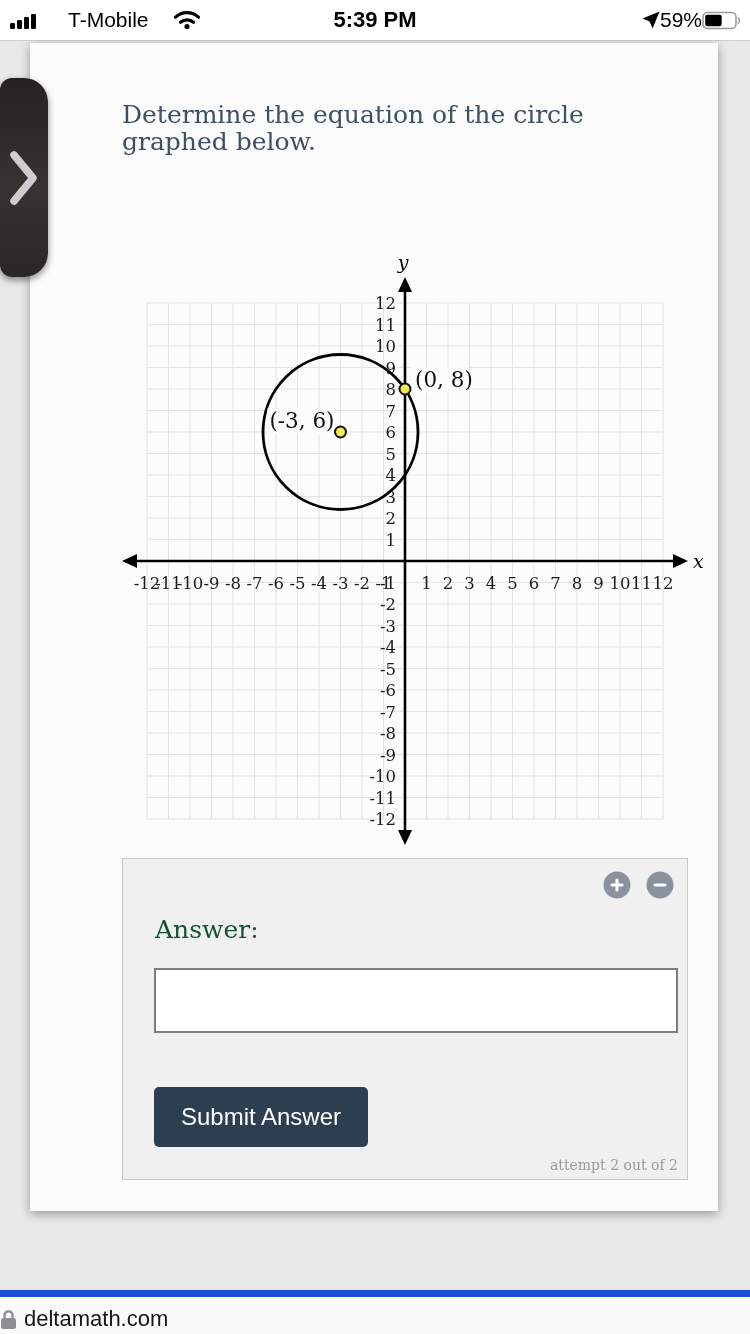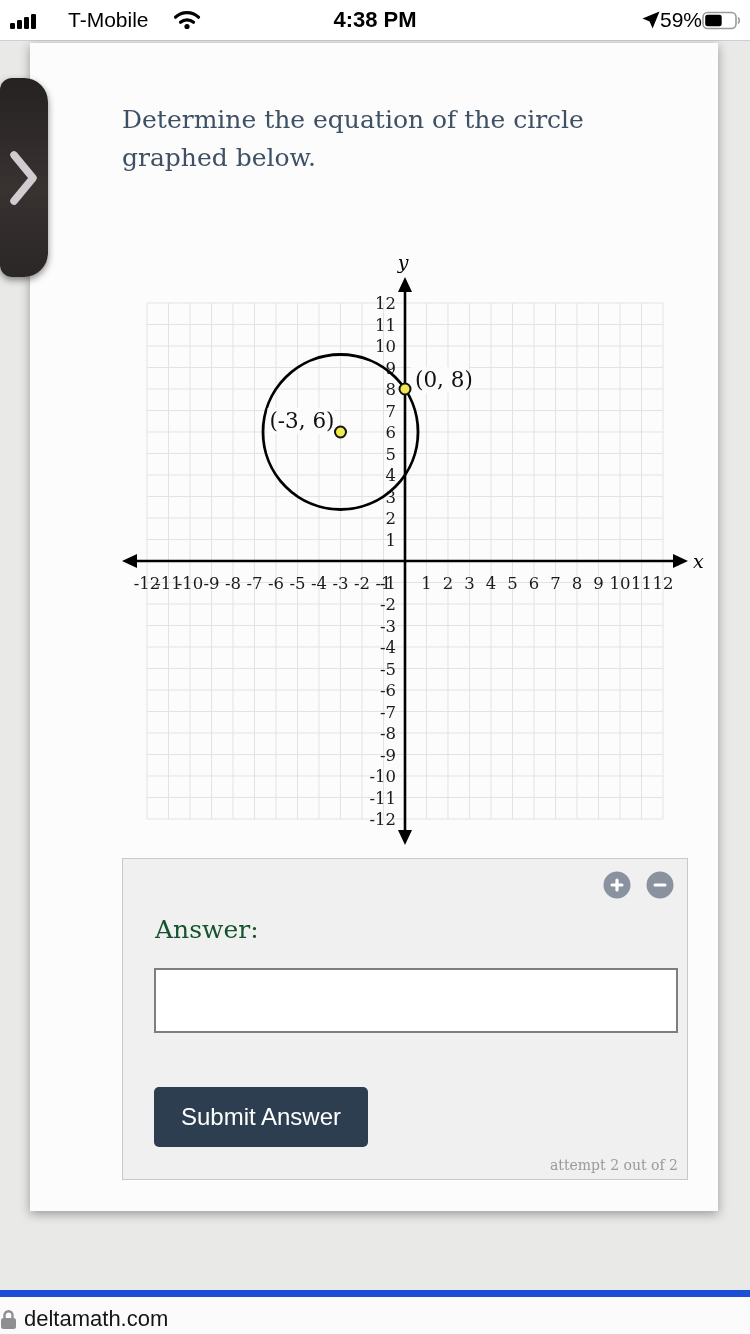--- a/index.html
+++ b/index.html
@@ -29,21 +29,21 @@
     background:linear-gradient(180deg,#262222,#383231 55%,#2b2727);
     border-radius:12px 24px 24px 12px;
     box-shadow:0 3px 7px rgba(0,0,0,0.45);
     display:flex;align-items:center;cursor:pointer;
   }
   .side-tab svg{margin-left:5px;}
   
   .question{
     position:absolute;left:92px;top:58px;width:550px;
     font-family:"DejaVu Serif","Liberation Serif",serif;
-    font-size:25px;line-height:38px;color:#3e5063;
+    font-size:25px;line-height:27px;color:#3e5063;
   }
   
   #graph{position:absolute;left:85px;top:210px;}
   #graph .tick{font-family:"DejaVu Serif",serif;font-size:16.5px;fill:#1b1b1b;}
   #graph .axis-letter{font-family:"DejaVu Serif",serif;font-style:italic;font-size:19px;fill:#000;}
   #graph .pt-label{font-family:"DejaVu Serif",serif;font-size:21.5px;fill:#111;}
   
   .answer-panel{
     position:absolute;left:92px;top:815px;width:566px;height:322px;
     background:#f0f0f1;border:1px solid #c9c9c9;box-sizing:border-box;
@@ -86,21 +86,21 @@
       <rect x="14" y="5" width="5" height="12" rx="1.2" fill="#000"></rect>
       <rect x="21" y="2" width="5" height="15" rx="1.2" fill="#000"></rect>
     </svg>
     <span class="sb-carrier">T-Mobile</span>
     <svg width="28" height="20" viewBox="0 0 28 20">
       <path d="M2.5 7.2 A16.5 16.5 0 0 1 25.5 7.2" fill="none" stroke="#000" stroke-width="3.2" stroke-linecap="round"></path>
       <path d="M7.5 12.2 A10 10 0 0 1 20.5 12.2" fill="none" stroke="#000" stroke-width="3.2" stroke-linecap="round"></path>
       <circle cx="14" cy="16.5" r="2.6" fill="#000"></circle>
     </svg>
   </div>
-  <div class="sb-time">4:38 PM</div>
+  <div class="sb-time">5:39 PM</div>
   <div class="sb-right">
     <svg width="18" height="18" viewBox="0 0 18 18">
       <path d="M17.5 0.5 L0.5 7.4 L7.6 10.4 L10.6 17.5 Z" fill="#000"></path>
     </svg>
     <span class="sb-batt-pct">59%</span>
     <svg width="40" height="19" viewBox="0 0 40 19">
       <rect x="1" y="1.5" width="33" height="16" rx="4.5" fill="none" stroke="rgba(0,0,0,0.4)" stroke-width="1.6"></rect>
       <rect id="battery-fill" x="3.2" y="3.7" width="16.5" height="11.6" rx="2.4" fill="#000"></rect>
       <path d="M36 6.5 A4 4 0 0 1 36 12.5" fill="none" stroke="rgba(0,0,0,0.4)" stroke-width="1.6"></path>
     </svg>

